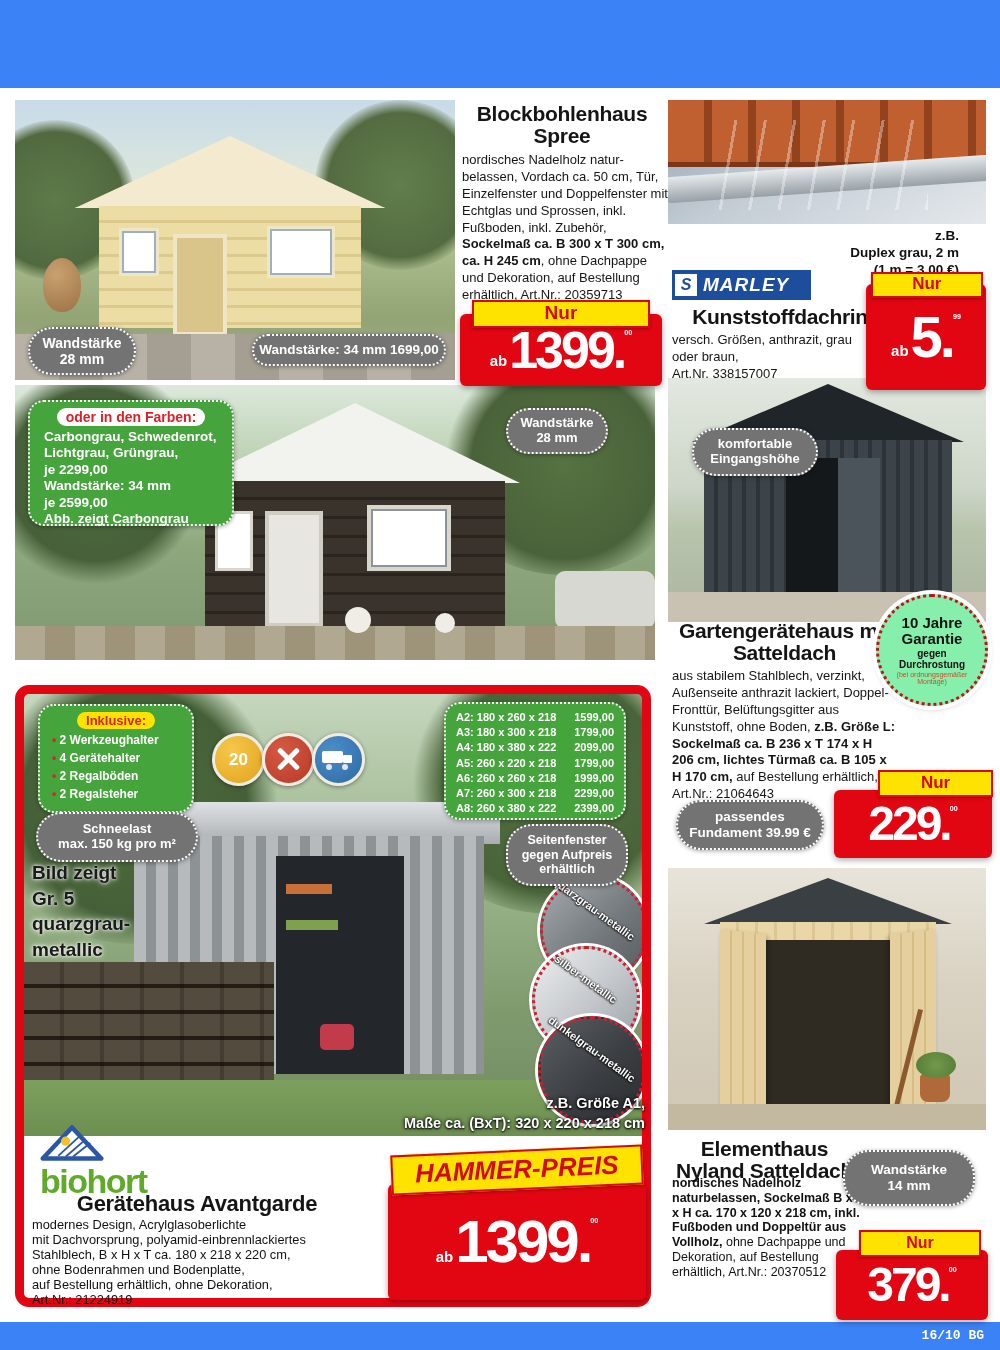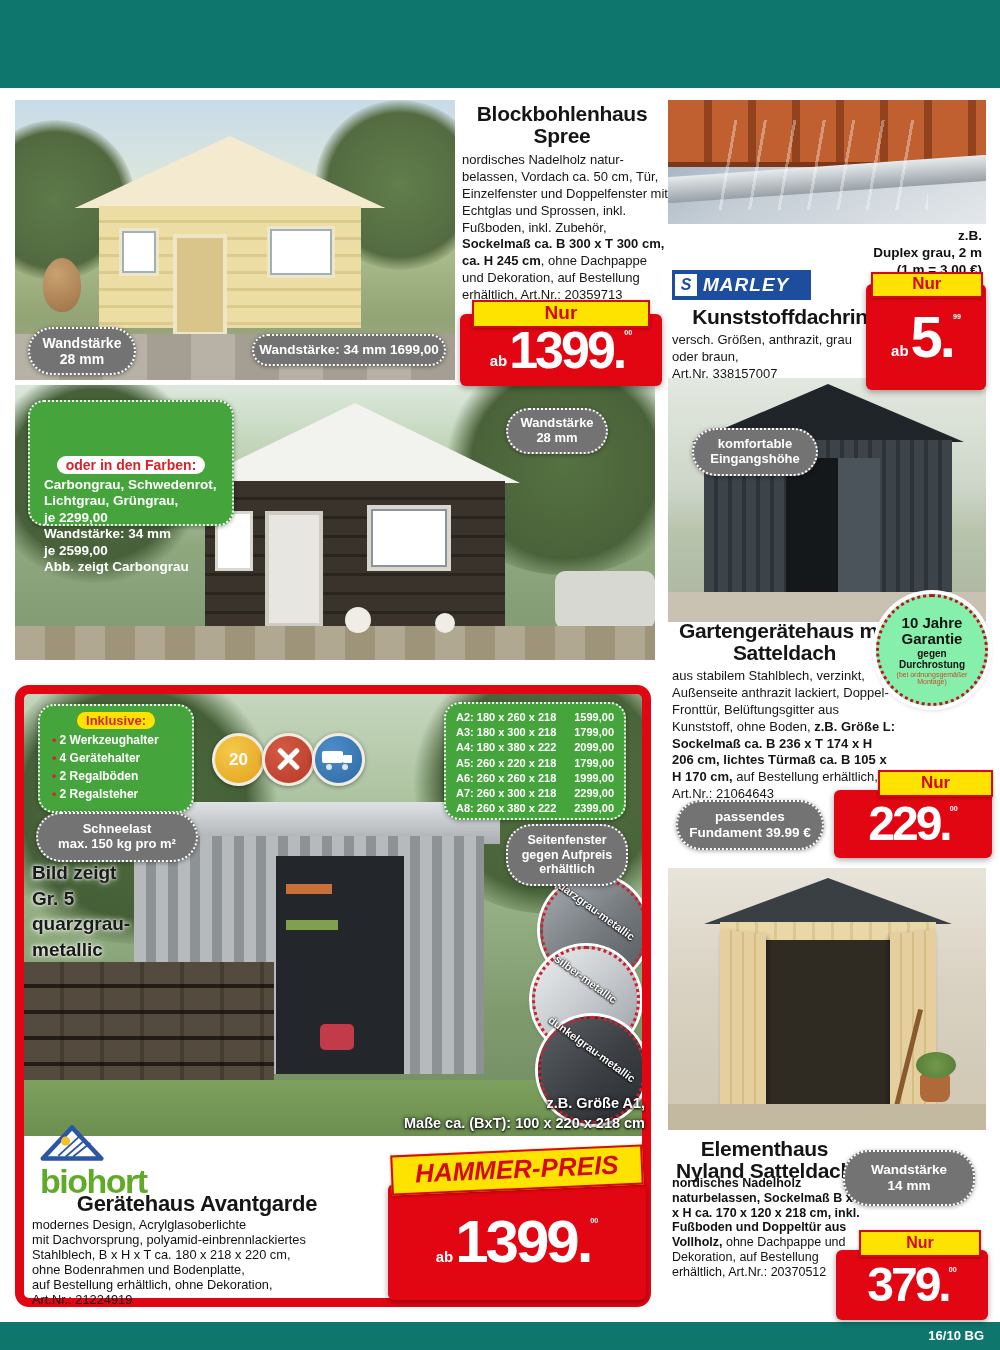--- a/index.html
+++ b/index.html
@@ -1,19 +1,19 @@
 <!DOCTYPE html>
 <html><head>
 <meta charset="utf-8">
 <style>
   html,body{margin:0;padding:0;background:#e9e9e9;}
   #page{position:relative;width:1000px;height:1350px;background:#ffffff;overflow:hidden;
         font-family:"Liberation Sans",sans-serif;color:#111;}
   .abs{position:absolute;}
-  .bar{position:absolute;left:0;width:1000px;background:#0f766e;}
+  .bar{position:absolute;left:0;width:1000px;background:#3b82f6;font-family:Liberation Mono, monospace;}
   
   .photo{position:absolute;overflow:hidden;background:#dde5da;}
   .shape{position:absolute;}
   
   .pill{position:absolute;background:#737373;border:2px dotted #fff;border-radius:26px;
         color:#fff;font-weight:bold;text-align:center;display:flex;flex-direction:column;
         justify-content:center;line-height:1.15;box-shadow:0 1px 4px rgba(0,0,0,.35);z-index:6;}
   .gbox{position:absolute;background:#46a43c;border:2px dotted #fff;border-radius:16px;
         color:#fff;font-weight:bold;box-shadow:0 1px 4px rgba(0,0,0,.35);z-index:6;}
   
@@ -28,21 +28,21 @@
   .priceline .cents{font-size:45%;margin-top:5px;letter-spacing:0;}
   
   .h1{font-weight:bold;color:#151515;line-height:1.06;letter-spacing:-0.3px;text-align:center;}
   .body{font-size:13px;line-height:1.3;color:#151515;}
   .photo-cap{position:absolute;color:#fff;font-weight:bold;
         text-shadow:0 1px 2px #000,0 0 4px #000;z-index:6;}
   .dark-cap{position:absolute;color:#1a1a1a;font-weight:bold;
         text-shadow:0 0 3px #fff,0 0 6px #fff;z-index:6;}
   
   .whead{display:inline-block;background:#fff;color:#d8232a;font-weight:bold;
-         border-radius:9px;padding:1px 9px;margin-top:48px;}
+         border-radius:9px;padding:1px 9px;}
   .yhead{display:inline-block;background:#ffe300;color:#d8232a;font-weight:bold;
          border-radius:9px;padding:1px 9px;}
   .inkl-item{font-size:12px;line-height:1.5;text-align:left;}
   .inkl-item::before{content:"• ";color:#d8232a;}
   .size-row{display:flex;justify-content:space-between;font-size:11px;line-height:15.2px;}
   
   .mini{position:absolute;width:47px;height:47px;border-radius:50%;border:3px solid #f0ece1;
         box-shadow:0 1px 4px rgba(0,0,0,.4);display:flex;align-items:center;justify-content:center;
         z-index:6;color:#fff;font-weight:bold;}
   
@@ -103,21 +103,21 @@
       </div>
     </div>
     <div class="band" style="left:6%;width:86%;height:24px;font-size:19px;line-height:22px;">Nur</div>
   </div>
 
   <div class="photo" style="left:668px;top:100px;width:318px;height:124px;background:linear-gradient(150deg,#8fa3b4 0%,#c3ccd4 45%,#e4e8ec 100%);">
     <div class="shape" style="left:0;top:0;width:100%;height:62px;background:repeating-linear-gradient(90deg,#c06030 0 36px,#93421e 36px 44px);border-bottom:5px solid #7d3617;"></div>
     <div class="shape" style="left:-10px;top:66px;width:340px;height:26px;background:linear-gradient(180deg,#e6eaed,#98a0a6);border-radius:13px;transform:rotate(-4deg);"></div>
     <div class="shape" style="left:40px;top:20px;width:220px;height:90px;background:repeating-linear-gradient(100deg,transparent 0 26px,rgba(255,255,255,.35) 26px 29px);"></div>
   </div>
-  <div class="abs" style="left:760px;top:227px;width:222px;text-align:right;font-weight:bold;font-size:13.5px;line-height:1.27;">
+  <div class="abs" style="left:737px;top:227px;width:222px;text-align:right;font-weight:bold;font-size:13.5px;line-height:1.27;">
     <div>z.B.</div>
     <div>Duplex grau, 2 m</div>
     <div>(1 m = 3.00 €)</div>
   </div>
   <div class="marleylogo" style="left:672px;top:270px;width:128px;height:30px;">
     <span style="background:#fff;color:#1d4e9e;font-weight:bold;font-size:16px;width:22px;height:22px;display:flex;align-items:center;justify-content:center;font-style:italic;">S</span>
     <span style="color:#fff;font-weight:bold;font-style:italic;font-size:19px;letter-spacing:1px;margin-left:6px;">MARLEY</span>
   </div>
   <div class="abs h1" style="left:672px;top:306px;width:240px;font-size:21px;">Kunststoffdachrinne</div>
   <div class="abs body" style="left:672px;top:332px;width:196px;">
@@ -290,21 +290,21 @@
     <div>metallic</div>
   </div>
   <div class="pill" style="left:506px;top:824px;width:118px;height:58px;font-size:12.5px;">
     <span>Seitenfenster</span>
     <span>gegen Aufpreis</span>
     <span>erhältlich</span>
   </div>
 
   <div class="photo-cap" style="left:385px;top:1094px;width:260px;text-align:right;font-size:14.5px;line-height:1.35;">
     <div>z.B. Größe A1,</div>
-    <div>Maße ca. (BxT): 100 x 220 x 218 cm</div>
+    <div>Maße ca. (BxT): 320 x 220 x 218 cm</div>
   </div>
 
   <div class="abs" style="left:40px;top:1124px;z-index:6;">
     <svg width="64" height="38" viewBox="0 0 70 40">
       <polygon points="35,3 67,37 3,37" fill="#ffffff" stroke="#2b56a4" stroke-width="5" stroke-linejoin="round"></polygon>
       <line x1="20" y1="34" x2="44" y2="12" stroke="#2b56a4" stroke-width="2"></line>
       <line x1="28" y1="35" x2="50" y2="16" stroke="#2b56a4" stroke-width="2"></line>
       <line x1="36" y1="35" x2="55" y2="20" stroke="#2b56a4" stroke-width="2"></line>
       <circle cx="28" cy="18" r="5" fill="#f2c12e"></circle>
     </svg>

